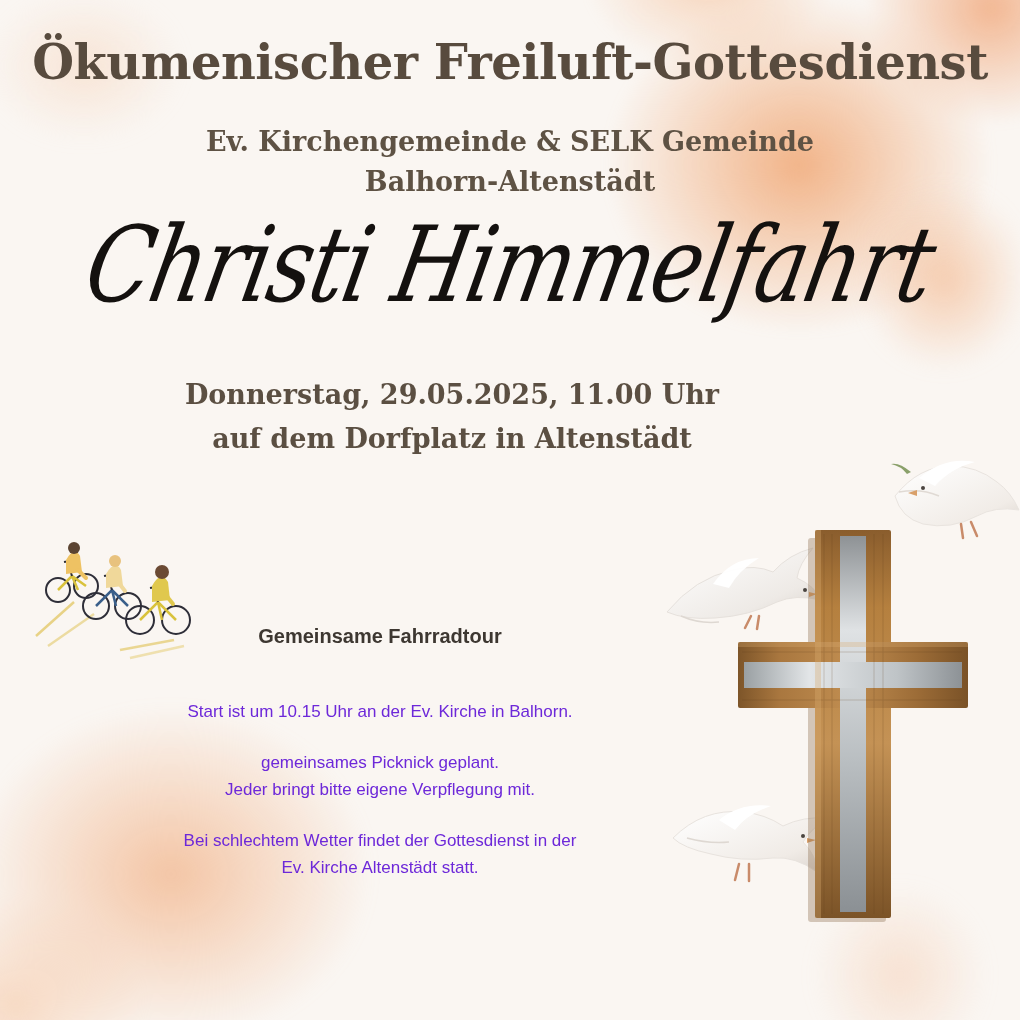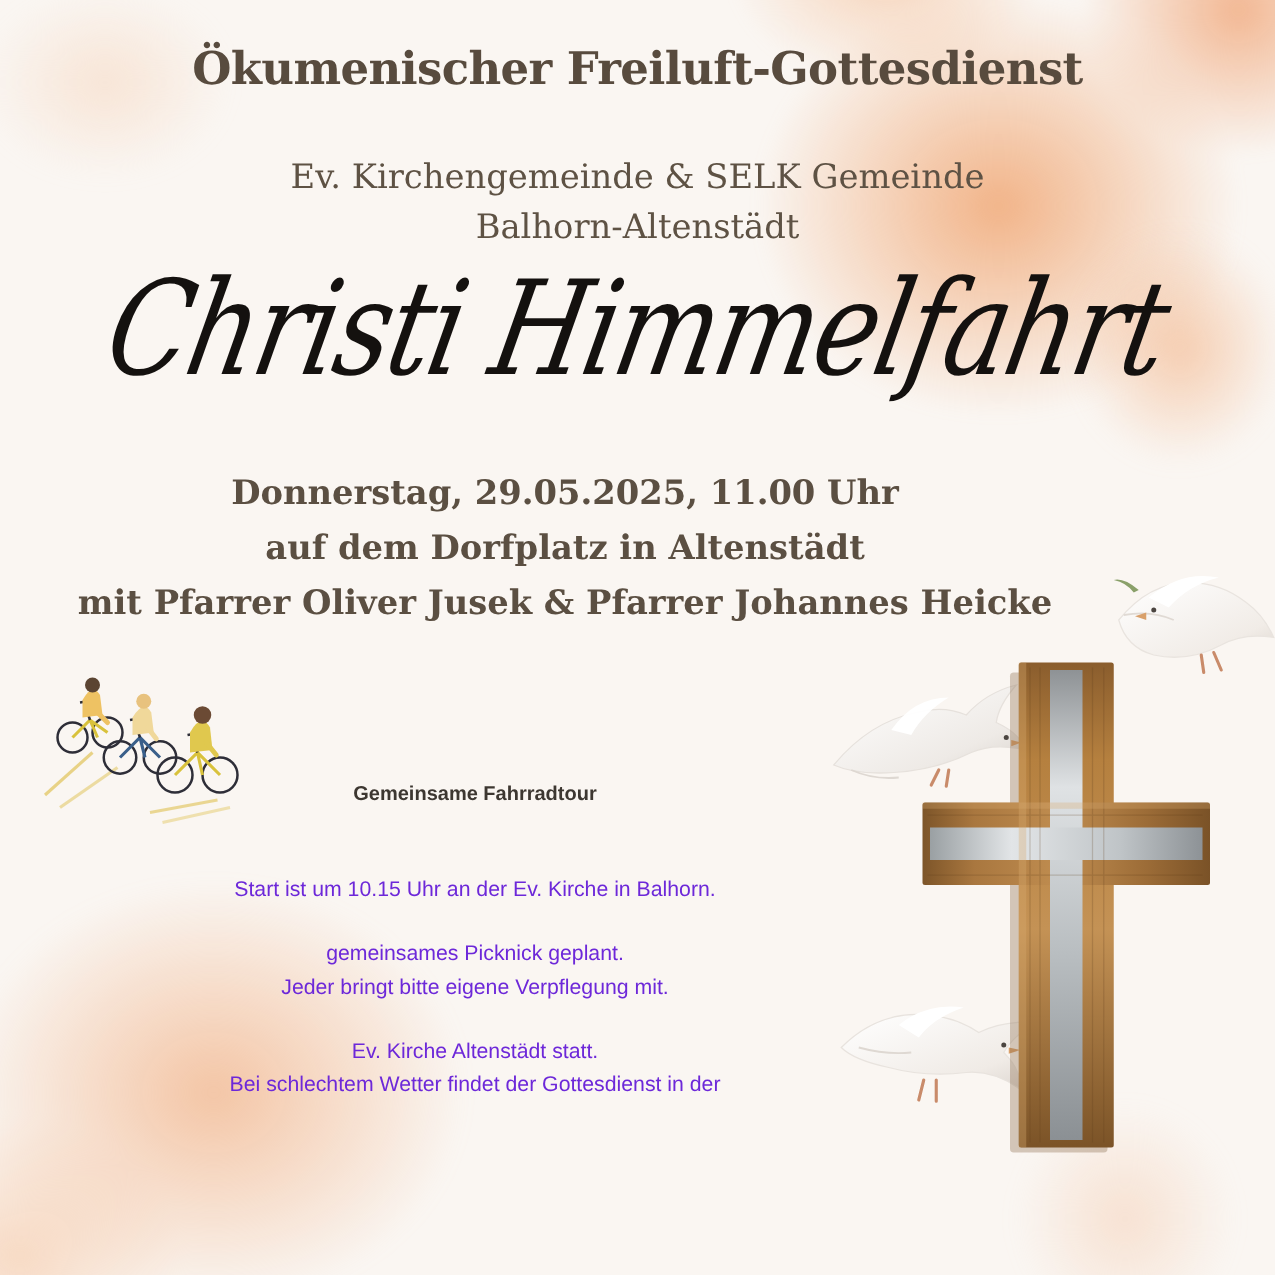--- a/index.html
+++ b/index.html
@@ -80,34 +80,34 @@
   }
 
   .title {
     position: absolute;
     top: 34px;
     left: 0;
     width: 1020px;
     text-align: center;
     font-family: "DejaVu Serif", serif;
     font-weight: bold;
-    font-size: 36px;
+    font-size: 48px;
     letter-spacing: -0.5px;
     color: #584b3e;
     white-space: nowrap;
   }
 
   .subtitle {
     position: absolute;
     top: 122px;
     left: 0;
     width: 1020px;
     text-align: center;
     font-family: "DejaVu Serif", serif;
-    font-weight: normal;
+    font-weight: bold;
     font-size: 27px;
     line-height: 40px;
     color: #5e5244;
   }
 
   .script {
     position: absolute;
     top: 214px;
     left: 0;
     width: 1020px;
@@ -136,21 +136,21 @@
   }
 
   .tour-heading {
     position: absolute;
     top: 622px;
     left: 80px;
     width: 600px;
     text-align: center;
     font-family: "Liberation Sans", sans-serif;
     font-weight: bold;
-    font-size: 16px;
+    font-size: 20px;
     line-height: 28px;
     color: #3d3731;
   }
 
   .body-text {
     position: absolute;
     top: 698px;
     left: 75px;
     width: 610px;
     text-align: center;
@@ -206,35 +206,34 @@
     <div class="subtitle">
       <div>Ev. Kirchengemeinde &amp; SELK Gemeinde</div>
       <div>Balhorn-Altenstädt</div>
     </div>
 
     <div class="script">Christi Himmelfahrt</div>
 
     <div class="when">
       <div>Donnerstag, 29.05.2025, 11.00 Uhr</div>
       <div>auf dem Dorfplatz in Altenstädt</div>
-      <div>mit Pfarrer Oliver Jusek &amp; Pfarrer Johannes Heicke</div>
     </div>
 
     <div class="tour-heading">
       <div>Gemeinsame Fahrradtour</div>
     </div>
 
     <div class="body-text">
       <p>Start ist um 10.15 Uhr an der Ev. Kirche in Balhorn.</p>
       <div class="gap"></div>
       <p>gemeinsames Picknick geplant.</p>
       <p>Jeder bringt bitte eigene Verpflegung mit.</p>
       <div class="gap"></div>
+      <p>Bei schlechtem Wetter findet der Gottesdienst in der</p>
       <p>Ev. Kirche Altenstädt statt.</p>
-      <p>Bei schlechtem Wetter findet der Gottesdienst in der</p>
     </div>
 
     <div class="cyclists">
       <svg width="160" height="140" viewBox="0 0 160 140" xmlns="http://www.w3.org/2000/svg">
 
         <path d="M2 108 L40 74" stroke="#e3c96a" stroke-width="2.5" fill="none" opacity="0.8"></path>
         <path d="M14 118 L60 86" stroke="#e3c96a" stroke-width="2.5" fill="none" opacity="0.6"></path>
         <path d="M86 122 L140 112" stroke="#e3c96a" stroke-width="2.5" fill="none" opacity="0.7"></path>
         <path d="M96 130 L150 118" stroke="#e3c96a" stroke-width="2.5" fill="none" opacity="0.5"></path>
 

